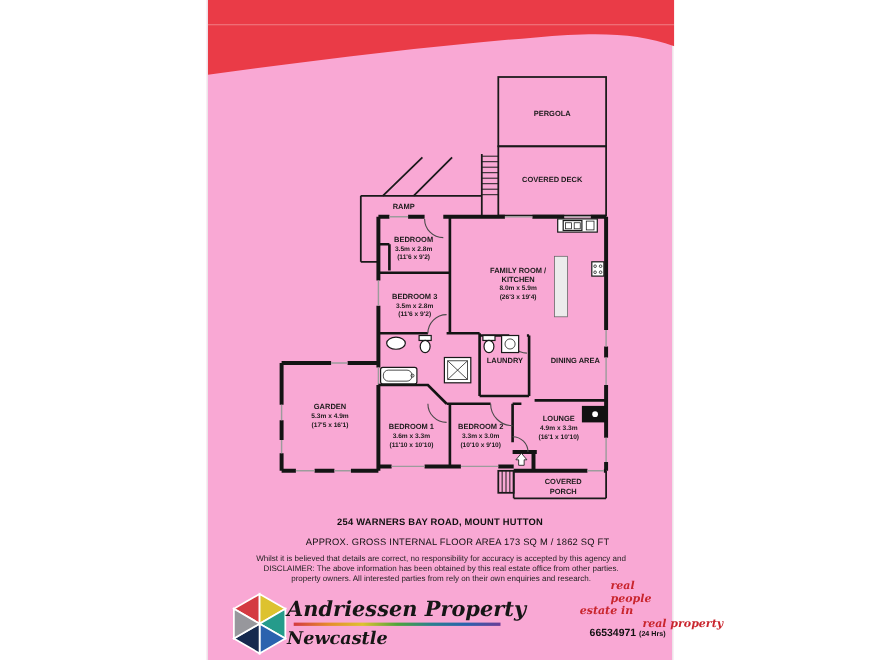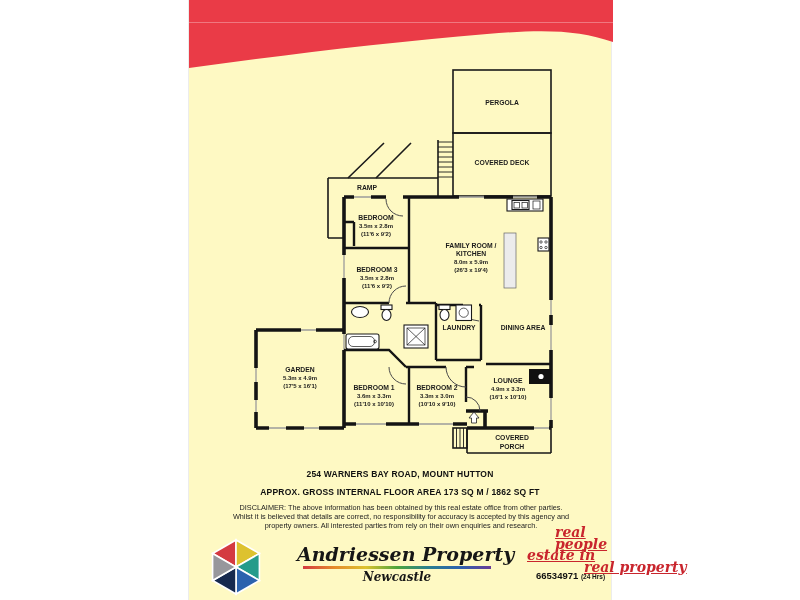--- a/index.html
+++ b/index.html
@@ -1,38 +1,38 @@
 <!DOCTYPE html>
 <html><head>
 <meta charset="utf-8">
 <style>
   html,body{margin:0;padding:0;background:#fff;}
   .page{position:relative;width:800px;height:600px;background:#ffffff;overflow:hidden;
         font-family:"Liberation Sans",sans-serif;}
-  .flyer{position:absolute;left:188px;top:0;width:424px;height:600px;background:#fef9c3;
+  .flyer{position:absolute;left:188px;top:0;width:424px;height:600px;background:#f9a8d4;
          border-left:1px solid #ececec;border-right:1px solid #ececec;box-sizing:border-box;}
   .banner-svg{position:absolute;left:0;top:0;}
   .plan-svg{position:absolute;left:52px;top:62px;}
   .address{position:absolute;top:469px;left:0;width:100%;text-align:center;
            font-size:8.5px;font-weight:bold;color:#101010;letter-spacing:.2px;}
-  .area{position:absolute;top:487px;left:0;width:100%;text-align:center;
-        font-size:8.5px;font-weight:bold;color:#101010;letter-spacing:.2px;}
+  .area{position:absolute;top:487px;left:16px;width:100%;text-align:center;
+        font-size:8.5px;font-weight:normal;color:#101010;letter-spacing:.2px;}
   .disclaimer{position:absolute;top:504px;left:12px;width:400px;text-align:center;
               font-size:7.3px;line-height:8.8px;color:#222;}
   .logo-hex{position:absolute;left:18px;top:537px;}
-  .logo-text{position:absolute;left:72px;top:543px;width:200px;text-align:center;margin-left:36px;}
+  .logo-text{position:absolute;left:72px;top:543px;width:200px;}
   .logo-name{font-family:"DejaVu Serif",serif;font-style:italic;font-weight:bold;
              font-size:19px;color:#161616;white-space:nowrap;}
   .logo-underline{margin:1px auto 0 auto;width:188px;height:2.5px;
       background:linear-gradient(90deg,#d43a41,#e58b2b,#ddc22f,#4ea53b,#2a7f8f,#2b62ae,#6a3d96);}
   .logo-loc{font-family:"DejaVu Serif",serif;font-style:italic;font-weight:bold;
-            font-size:12px;color:#161616;margin-top:1px;}
+            font-size:16px;color:#161616;margin-top:1px;}
   .tagline{position:absolute;left:330px;top:527px;width:96px;
-           font-family:"DejaVu Serif",serif;font-style:italic;font-size:14px;
-           line-height:11.5px;color:#c9252d;font-weight:bold;text-decoration:underline;}
+           font-family:"DejaVu Serif",serif;font-style:italic;font-size:10px;
+           line-height:11.5px;color:#c9252d;font-weight:bold;}
   .tag1{margin-left:36px;}
   .tag2{margin-left:8px;}
   .tag3{margin-left:65px;white-space:nowrap;}
   .phone{position:absolute;left:347px;top:570px;font-size:9.5px;font-weight:bold;color:#111;}
   .phone small{font-size:6.5px;font-weight:bold;}
   
   .wall-ext{stroke:#141414;stroke-width:3.6;fill:none;}
   .wall-int{stroke:#141414;stroke-width:2.4;fill:none;}
   .wall-stub{stroke:#141414;stroke-width:3.6;fill:none;}
   .thin{stroke:#1a1a1a;stroke-width:1.6;fill:none;}
@@ -179,22 +179,22 @@
       <text x="267" y="329" class="rdim">4.9m x 3.3m</text>
       <text x="267" y="337" class="rdim">(16'1 x 10'10)</text>
 
       <text x="271" y="378" class="rname">COVERED</text>
       <text x="271" y="387" class="rname">PORCH</text>
     </svg>
 
     <div class="address">254 WARNERS BAY ROAD, MOUNT HUTTON</div>
     <div class="area">APPROX. GROSS INTERNAL FLOOR AREA 173 SQ M / 1862 SQ FT</div>
     <div class="disclaimer">
+      <div>Whilst it is believed that details are correct, no responsibility for accuracy is accepted by this agency and</div>
       <div>DISCLAIMER: The above information has been obtained by this real estate office from other parties.</div>
-      <div>Whilst it is believed that details are correct, no responsibility for accuracy is accepted by this agency and</div>
       <div>property owners. All interested parties from rely on their own enquiries and research.</div>
     </div>
 
     <svg class="logo-hex" width="58" height="60" viewBox="0 0 58 60">
       <polygon points="29,30 5.6,16.5 29,3" fill="#d43a41" stroke="#fff" stroke-width="1.6"></polygon>
       <polygon points="29,30 29,3 52.4,16.5" fill="#ddc22f" stroke="#fff" stroke-width="1.6"></polygon>
       <polygon points="29,30 52.4,16.5 52.4,43.5" fill="#259b8b" stroke="#fff" stroke-width="1.6"></polygon>
       <polygon points="29,30 52.4,43.5 29,57" fill="#2b62ae" stroke="#fff" stroke-width="1.6"></polygon>
       <polygon points="29,30 29,57 5.6,43.5" fill="#16294e" stroke="#fff" stroke-width="1.6"></polygon>
       <polygon points="29,30 5.6,43.5 5.6,16.5" fill="#97979c" stroke="#fff" stroke-width="1.6"></polygon>

